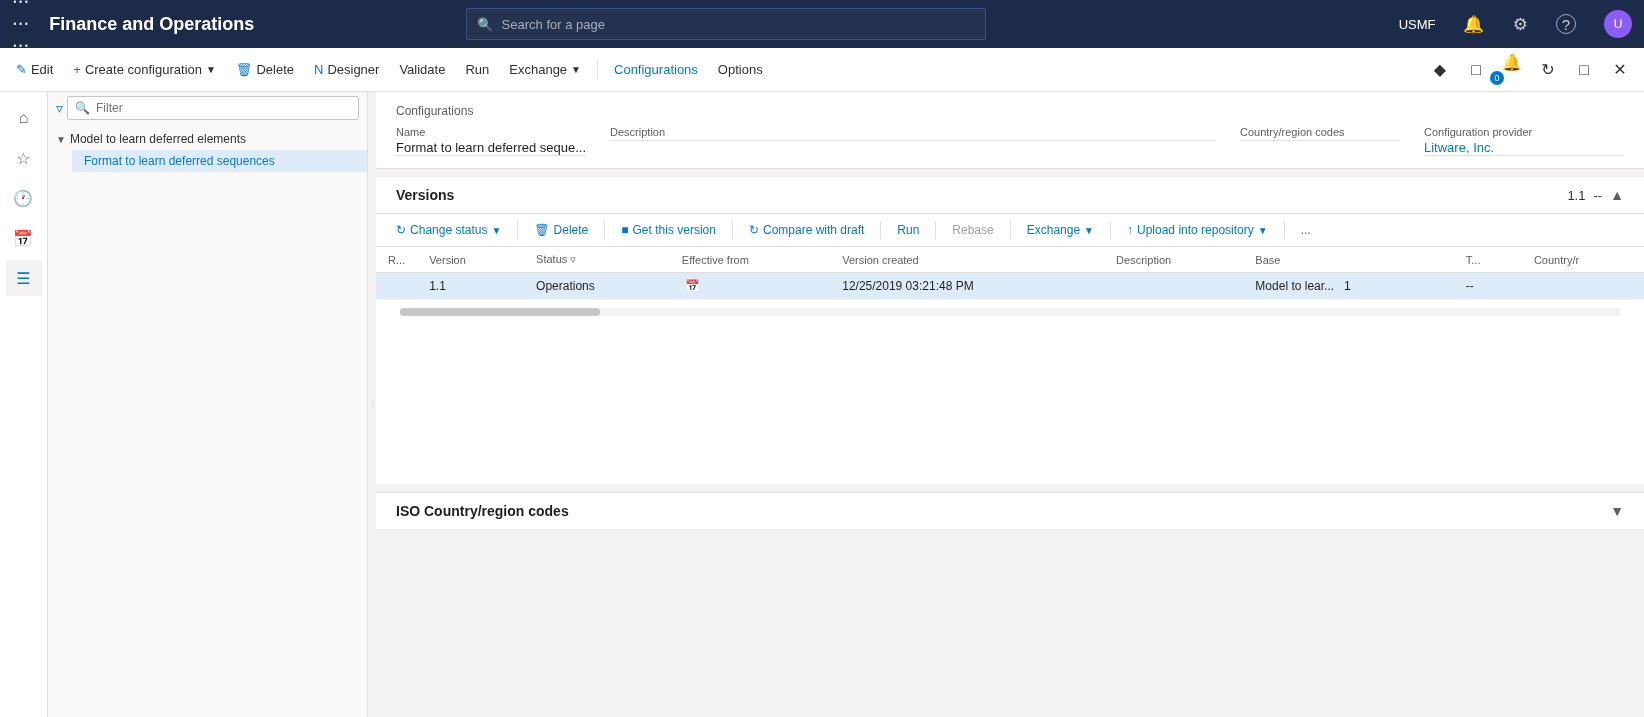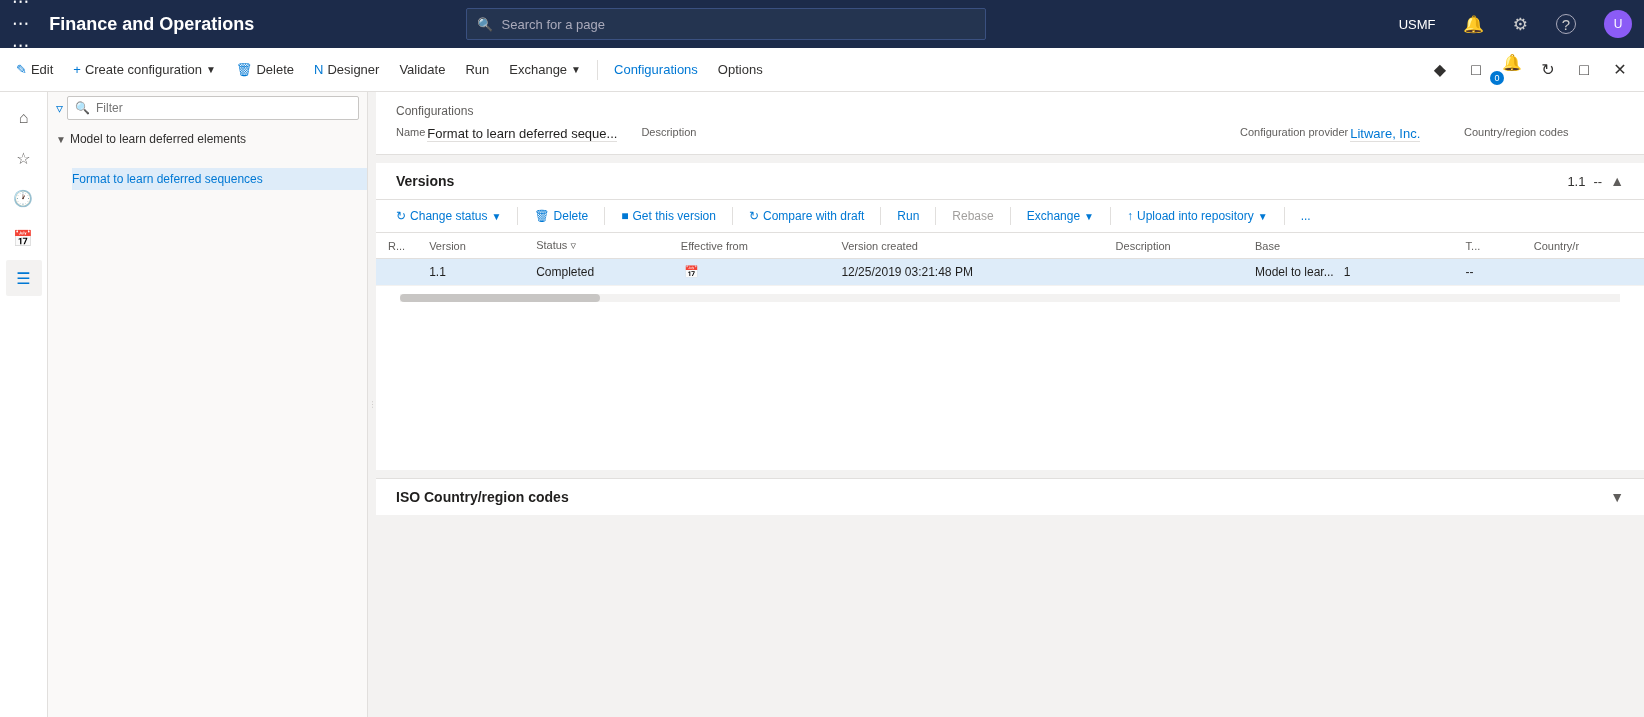--- a/index.html
+++ b/index.html
@@ -76,30 +76,30 @@
     .filter-icon { position: absolute; left: 8px; top: 50%; transform: translateY(-50%); color: #605e5c; font-size: 12px; }
     .filter-area { display: flex; align-items: center; padding: 4px 8px; }
     .filter-icon-btn { color: #0078d4; font-size: 14px; cursor: pointer; border: none; background: transparent; }
     .tree-content { padding: 4px 0; overflow-y: auto; }
     .tree-item { display: flex; align-items: center; padding: 4px 8px; cursor: pointer; gap: 4px; }
     .tree-item.selected { background: #deecf9; }
     .tree-item.selected span { color: #0078d4; }
     .tree-arrow { font-size: 10px; color: #605e5c; }
     .tree-label { font-size: 12px; color: #323130; }
     .tree-child { padding-left: 24px; }
-    .tree-child .tree-item { padding-left: 0; margin-top: 18px; }
+    .tree-child .tree-item { padding-left: 12px; }
 
     
     .main-content { flex: 1; overflow-y: auto; background: #f3f2f1; padding: 0; }
 
     
     .config-header { background: #fff; padding: 12px 20px; border-bottom: 1px solid #e1dfdd; }
     .config-header-title { font-size: 12px; color: #605e5c; margin-bottom: 8px; }
     .config-fields { display: flex; gap: 24px; }
-    .config-field { display: flex; flex-direction: row; gap: 2px; min-width: 180px; }
+    .config-field { display: flex; flex-direction: column; gap: 2px; min-width: 180px; }
     .config-field-label { font-size: 11px; color: #605e5c; }
     .config-field-value { font-size: 13px; color: #201f1e; border-bottom: 1px solid #e1dfdd; }
     .config-field-value.link { color: #0078d4; cursor: pointer; }
 
     
     .versions-section { margin: 0; background: #fff; margin-top: 8px; }
     .versions-header {
       display: flex; align-items: center; justify-content: space-between;
       padding: 10px 20px; border-bottom: 1px solid #e1dfdd;
     }
@@ -265,27 +265,27 @@
       <div class="config-header-title">Configurations</div>
       <div class="config-fields">
         <div class="config-field">
           <span class="config-field-label">Name</span>
           <span class="config-field-value">Format to learn deferred seque...</span>
         </div>
         <div class="config-field" style="flex:1;">
           <span class="config-field-label">Description</span>
           <span class="config-field-value"></span>
         </div>
+        <div class="config-field" style="min-width:160px;">
+          <span class="config-field-label">Country/region codes</span>
+          <span class="config-field-value"></span>
+        </div>
         <div class="config-field" style="min-width:200px;">
           <span class="config-field-label">Configuration provider</span>
           <span class="config-field-value link">Litware, Inc.</span>
-        </div>
-        <div class="config-field" style="min-width:160px;">
-          <span class="config-field-label">Country/region codes</span>
-          <span class="config-field-value"></span>
         </div>
       </div>
     </div>
 
     <div class="versions-section">
       <div class="versions-header">
         <span class="versions-title">Versions</span>
         <div class="versions-controls">
           <span class="version-num">1.1</span>
           <span class="version-num">--</span>
@@ -354,21 +354,21 @@
               <th>Description</th>
               <th>Base</th>
               <th>T...</th>
               <th>Country/r</th>
             </tr>
           </thead>
           <tbody>
             <tr class="row-selected">
               <td></td>
               <td>1.1</td>
-              <td class="status-completed">Completed</td>
+              <td class="status-completed">Operations</td>
               <td>
                 <span></span>
                 <span style="color:#0078d4; margin-left:4px;">📅</span>
               </td>
               <td>12/25/2019 03:21:48 PM</td>
               <td></td>
               <td>
                 <span class="link">Model to lear...</span>
                 &nbsp;
                 <span class="link">1</span>

